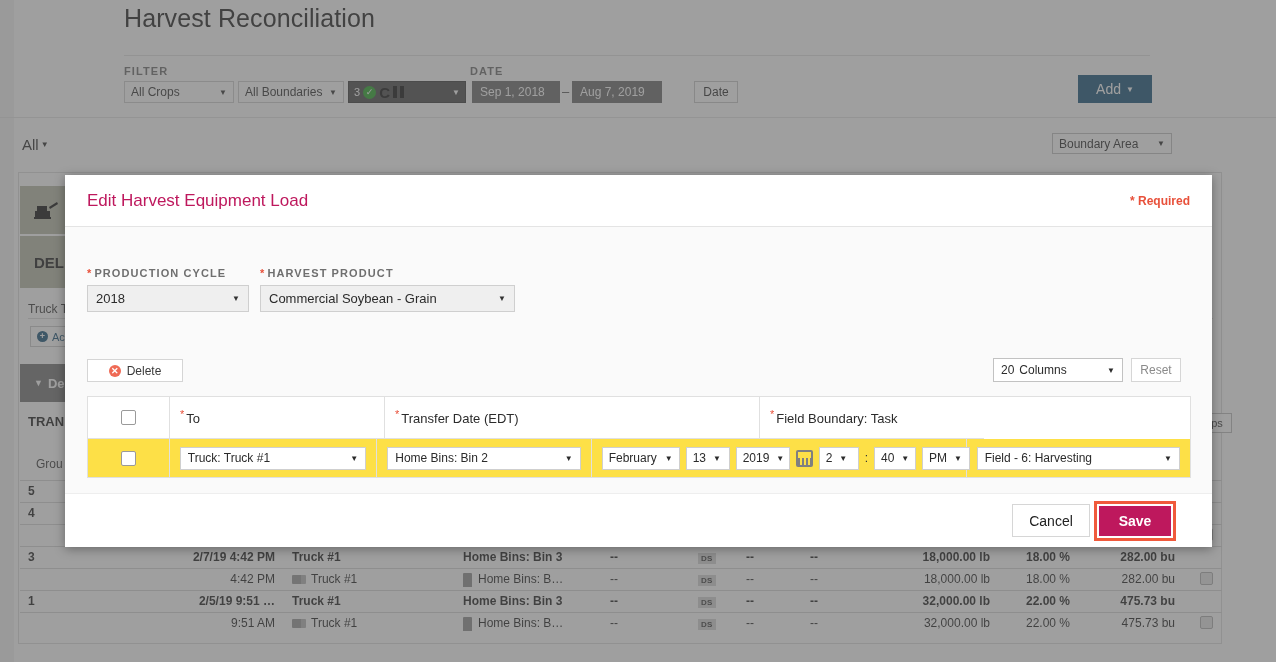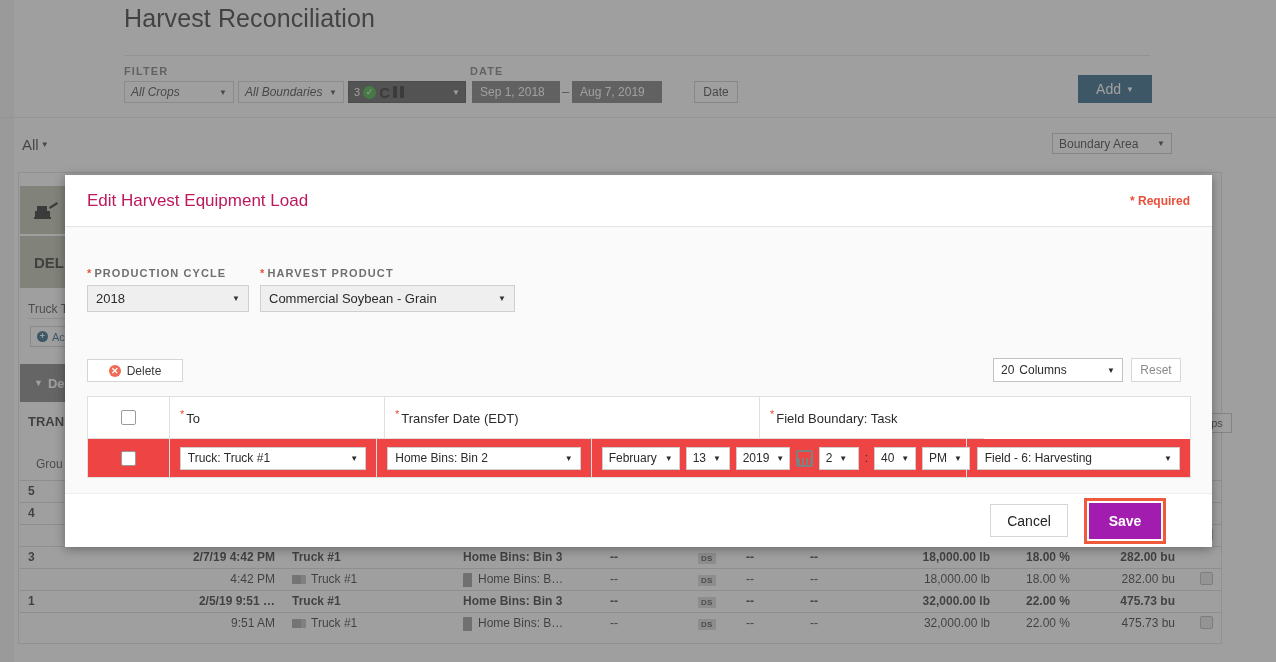--- a/index.html
+++ b/index.html
@@ -24,21 +24,21 @@
   .title-rule { position: absolute; left: 124px; top: 55px; width: 1026px; height: 1px; background: #e2e2e2; }
 
   .flt-label {
     position: absolute; font-size: 11px; letter-spacing: 1.1px;
     color: #6f6f6f; font-weight: 600;
   }
   .sel {
     position: absolute; height: 22px;
     border: 1px solid #cfcfcf; background: #fff;
     font-size: 12px; color: #303030;
-    display: flex; align-items: center; padding: 0 6px; font-style: italic;
+    display: flex; align-items: center; padding: 0 6px;
   }
   .sel .caret { margin-left: auto; font-size: 8px; color: #333; }
 
   .status-filter {
     position: absolute; left: 348px; top: 81px; width: 118px; height: 22px;
     background: #4a4a4a; border: 1px solid #3a3a3a;
     display: flex; align-items: center; padding: 0 5px; gap: 3px;
     color: #fff; font-size: 11px;
   }
   .dot-green {
@@ -200,21 +200,21 @@
     display: flex; align-items: center; justify-content: center;
   }
 
   
   .grid {
     position: absolute; left: 22px; top: 169px; width: 1104px;
     border: 1px solid #e0e0e0; background: #fff;
   }
   .grid-row { display: flex; }
   .grid-head { height: 42px; background: #fff; }
-  .grid-data { height: 38px; background: #ef4444; }
+  .grid-data { height: 38px; background: #fde047; }
   .gcell { border-right: 1px solid #e0e0e0; display: flex; align-items: center; padding: 0 10px; }
   .gcell:last-child { border-right: none; }
   .g-check { width: 82px; justify-content: center; }
   .g-from  { width: 208px; }
   .g-to    { width: 215px; }
   .g-date  { width: 375px; }
   .g-field { width: 224px; }
   .grid-head .gcell { border-bottom: 1px solid #e0e0e0; }
   .hdr-txt { font-size: 13px; color: #2b2b2b; }
   .hdr-txt .star { font-size: 11px; vertical-align: super; }
@@ -244,31 +244,31 @@
   .btn-split {
     position: absolute; left: 22px; top: 278px; width: 58px; height: 23px;
     border: 1px solid #d5d5d5; background: #fff; font-size: 12px; color: #2b2b2b;
     display: flex; align-items: center; justify-content: center; gap: 5px;
   }
   .split-ico { font-size: 12px; color: #111; font-weight: 700; }
 
   .modal-foot {
     position: relative; height: 54px; background: #fff;
     border-top: 1px solid #eee; display: flex; align-items: center;
-    justify-content: flex-end; padding-right: 46px; gap: 12px;
+    justify-content: flex-end; padding-right: 36px; gap: 0;
   }
   .btn-cancel {
     width: 78px; height: 33px; border: 1px solid #d6d6d6; background: #fff;
     font-size: 14px; color: #222; display: flex; align-items: center; justify-content: center;
   }
   .save-wrap {
     border: 3px solid #f05a3c; padding: 2px; background: #fff; margin-left: 4px;
   }
   .btn-save {
-    width: 72px; height: 36px; background: #a21caf; color: #fff;
+    width: 72px; height: 30px; background: #be185d; color: #fff;
     font-size: 14px; font-weight: 700;
     display: flex; align-items: center; justify-content: center; text-align: center;
   }
 </style>
 </head>
 <body>
 
 <div id="root">
 
   <div class="bg">

